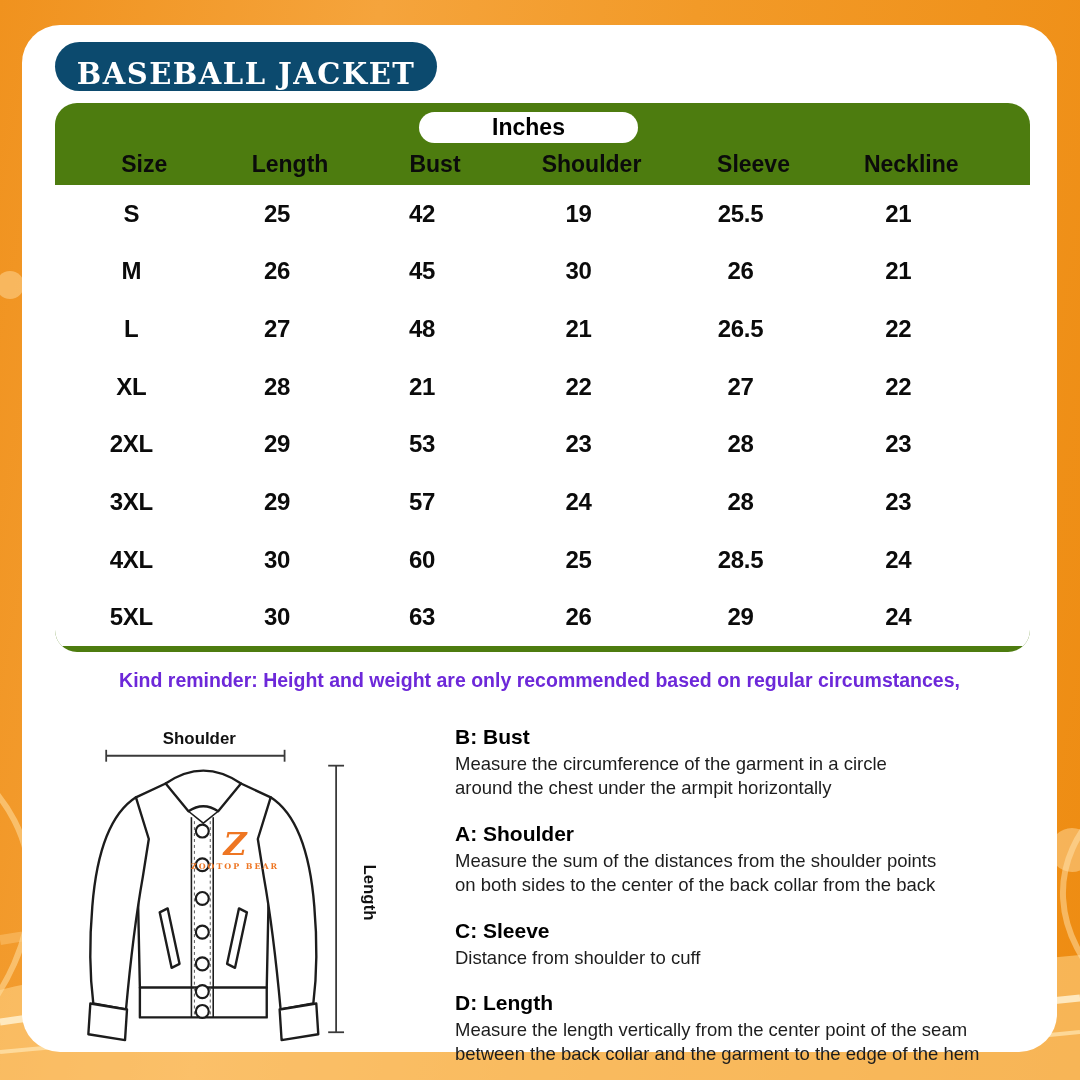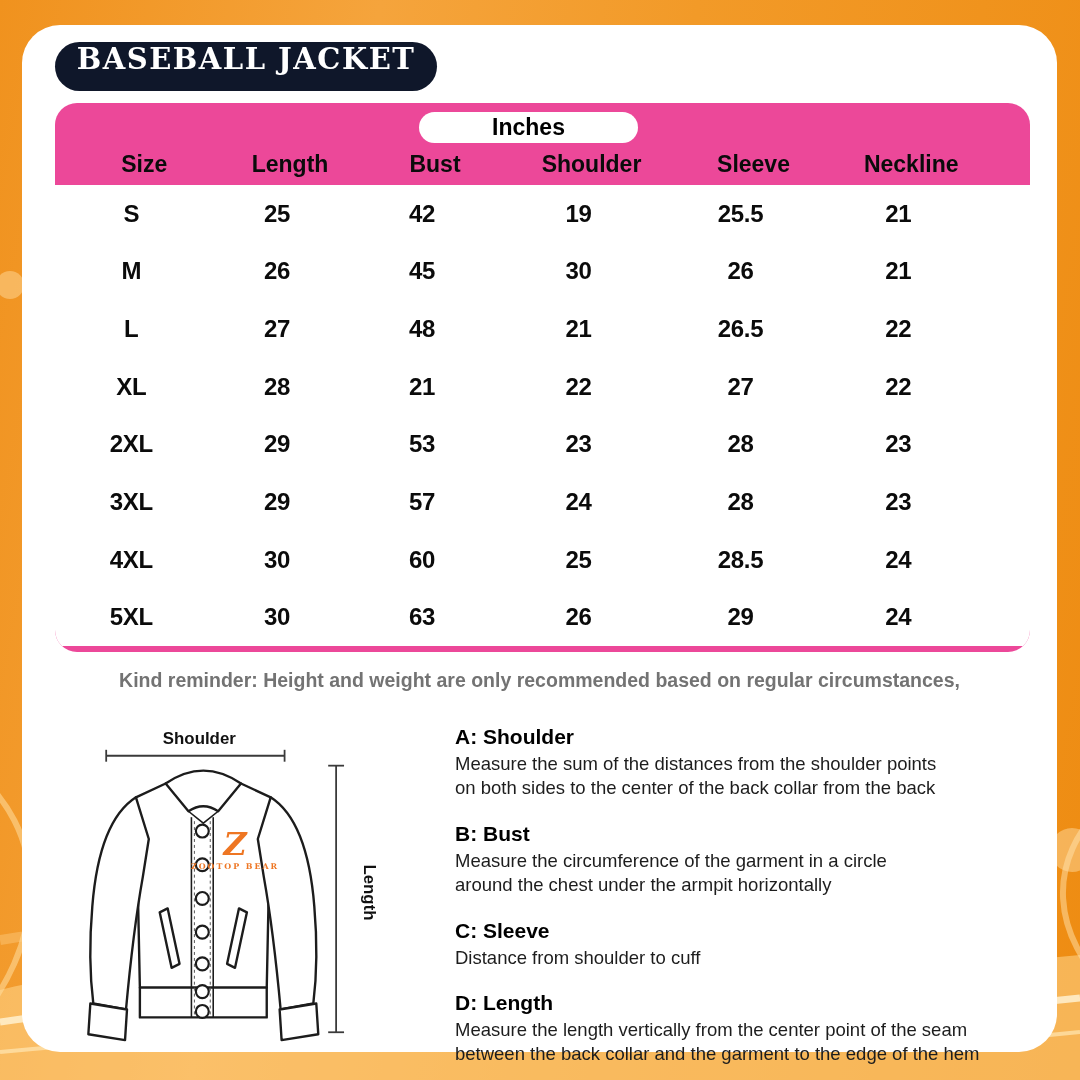--- a/index.html
+++ b/index.html
@@ -19,38 +19,38 @@
     width: 1035px; height: 1027px;
     background: #ffffff;
     border-radius: 38px;
   }
 
   
   .banner {
     position: absolute;
     left: 33px; top: 17px;
     width: 382px; height: 49px;
-    background: #0f172a;
+    background: #0c4a6e;
     border-radius: 26px;
-    display: flex; align-items: flex-start; justify-content: center;
+    display: flex; align-items: flex-end; justify-content: center;
   }
   .banner .title {
     font-family: "DejaVu Serif", serif;
     font-weight: bold;
     font-size: 29px;
     letter-spacing: 1.5px;
     color: #ffffff;
   }
 
   
   .size-table {
     position: absolute;
     left: 33px; top: 78px;
     width: 975px; height: 549px;
-    background: #ec4899;
+    background: #4d7c0f;
     border-radius: 22px;
     overflow: hidden;
   }
   .unit-pill {
     position: absolute;
     left: 364px; top: 9px;
     width: 219px; height: 31px;
     background: #ffffff;
     border-radius: 17px;
     display: flex; align-items: center; justify-content: center;
@@ -78,21 +78,21 @@
     padding-right: 55px;
     align-items: center;
   }
   .trow span { text-align: center; font-size: 24px; font-weight: bold; color: #0b0b0b; letter-spacing: -0.3px; }
 
   
   .reminder {
     position: absolute;
     left: 0; top: 642px; width: 100%;
     text-align: center;
-    font-size: 19.5px; font-weight: bold; color: #737373;
+    font-size: 19.5px; font-weight: bold; color: #6d28d9;
     line-height: 1.35;
   }
 
   
   .diagram { position: absolute; left: 50px; top: 703px; width: 332px; height: 332px; }
   .diagram svg { width: 100%; height: 100%; }
   .jacket-line { fill: #ffffff; stroke: #1c1c1c; stroke-width: 2.4; stroke-linejoin: round; }
   .seam { fill: none; stroke: #1c1c1c; stroke-width: 1.6; }
   .stitch { fill: none; stroke: #555; stroke-width: 1; stroke-dasharray: 3 3; }
   .measure { stroke: #3a3a3a; stroke-width: 1.8; }
@@ -269,28 +269,28 @@
         <path class="jacket-line" d="M174,186 L166,182 L154,238 L162,242 Z"></path>
 
         <text class="logo-mark" x="162" y="128" text-anchor="middle">Z</text>
         <text class="logo-word" x="162" y="142" text-anchor="middle">ZOOTOP BEAR</text>
       </g>
     </svg>
   </div>
 
   <div class="guide">
     <div class="guide-section">
+      <div class="guide-title">B: Bust</div>
+      <div class="guide-body">Measure the circumference of the garment in a circle
+around the chest under the armpit horizontally</div>
+    </div>
+    <div class="guide-section">
       <div class="guide-title">A: Shoulder</div>
       <div class="guide-body">Measure the sum of the distances from the shoulder points
 on both sides to the center of the back collar from the back</div>
-    </div>
-    <div class="guide-section">
-      <div class="guide-title">B: Bust</div>
-      <div class="guide-body">Measure the circumference of the garment in a circle
-around the chest under the armpit horizontally</div>
     </div>
     <div class="guide-section">
       <div class="guide-title">C: Sleeve</div>
       <div class="guide-body">Distance from shoulder to cuff</div>
     </div>
     <div class="guide-section">
       <div class="guide-title">D: Length</div>
       <div class="guide-body">Measure the length vertically from the center point of the seam
 between the back collar and the garment to the edge of the hem</div>
     </div>

